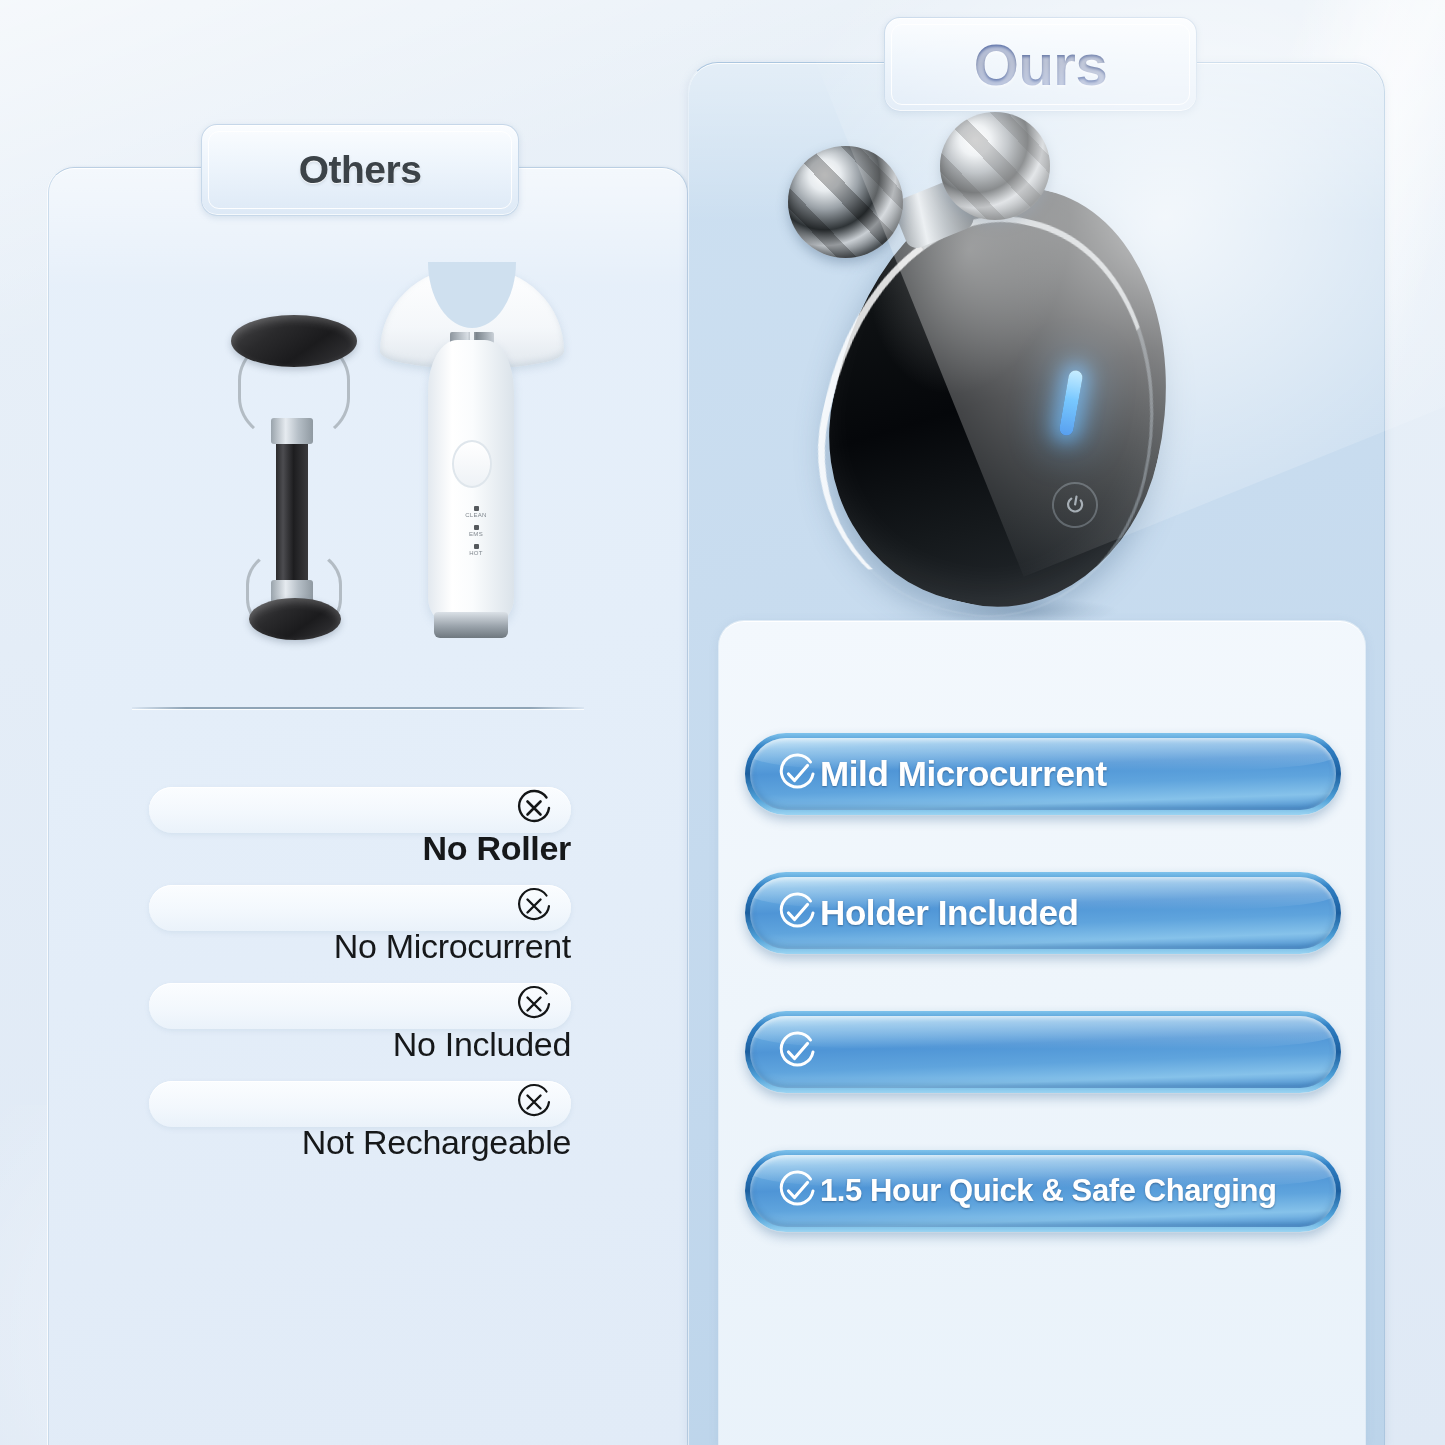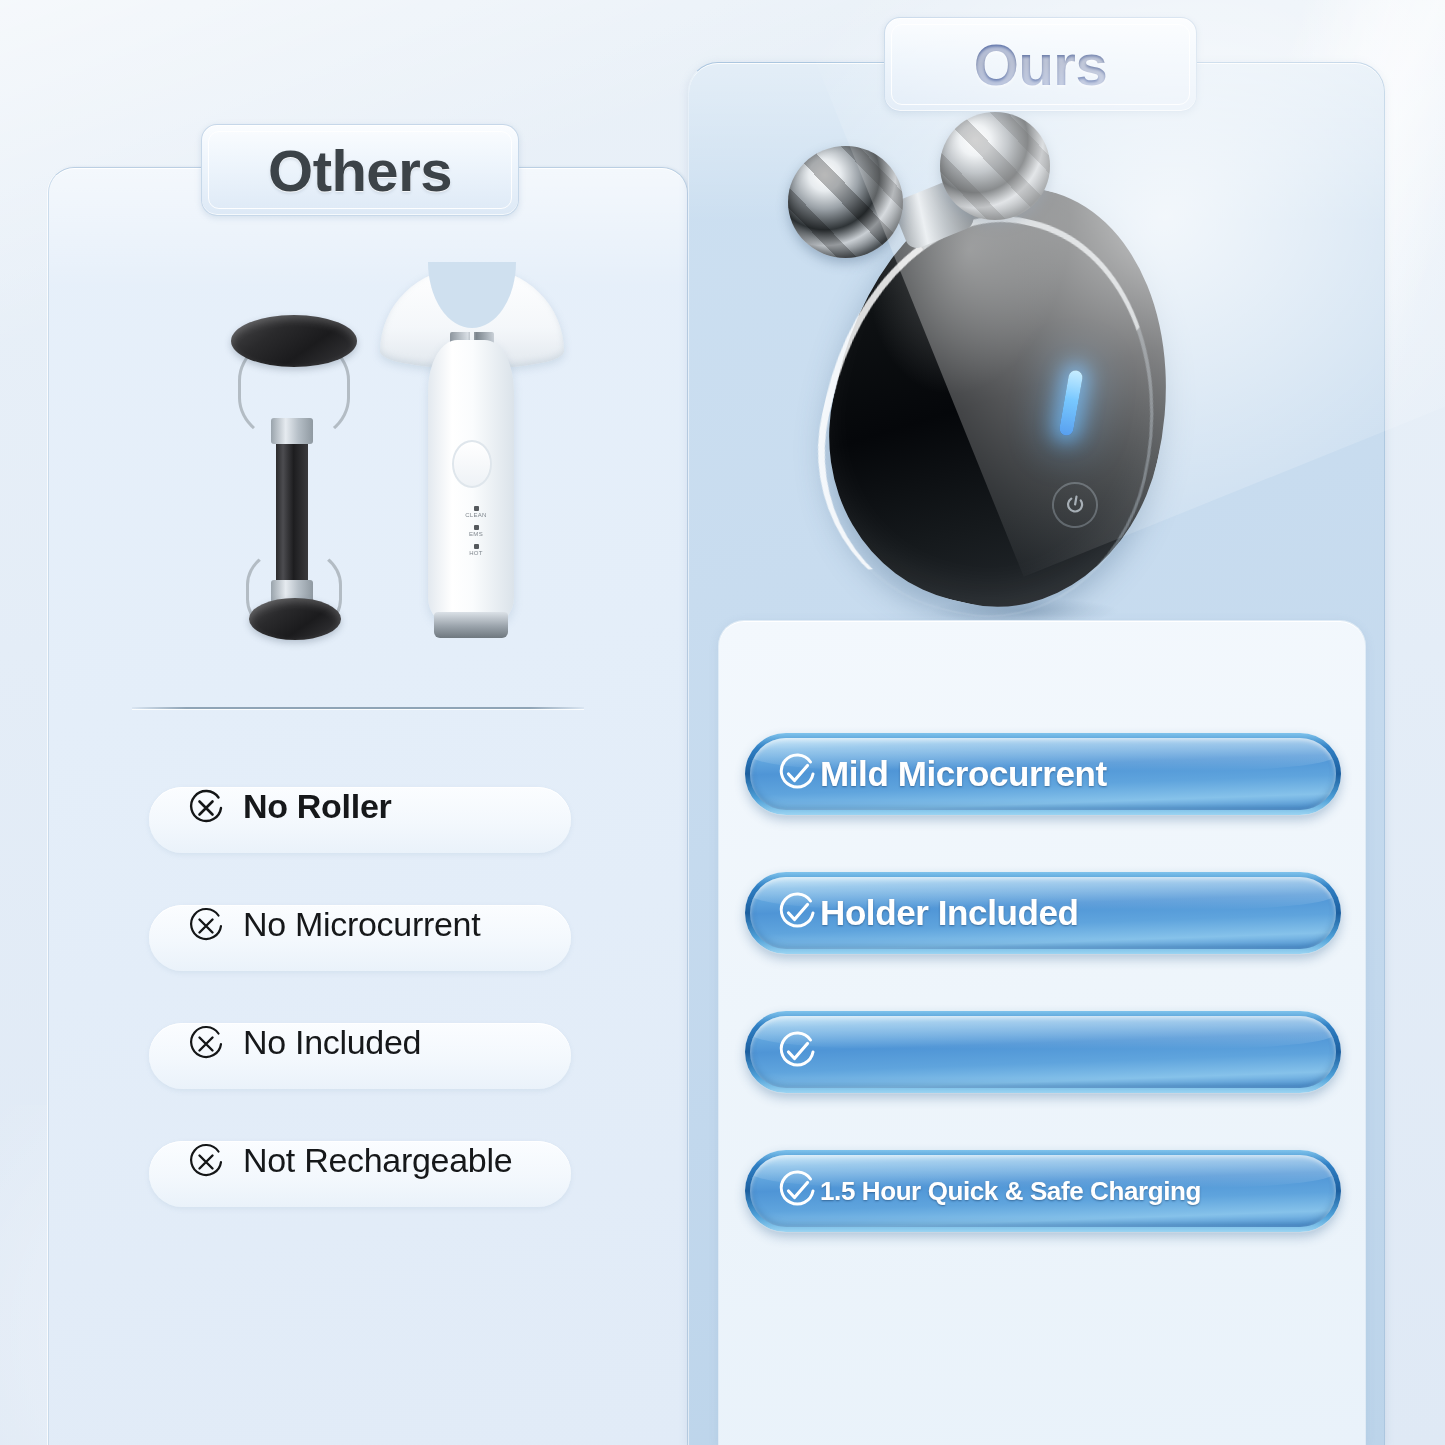--- a/index.html
+++ b/index.html
@@ -86,21 +86,21 @@
   .badge-inner{
     position:absolute; inset:6px;
     border-radius:11px;
     border:1px solid rgba(255,255,255,.92);
     pointer-events:none;
   }
   .badge-others{
     left:201px; top:124px; width:318px; height:92px;
   }
   .badge-others .badge-text{
-    font-size:58px; font-weight:700; letter-spacing:-.5px;
+    font-size:39px; font-weight:700; letter-spacing:-.5px;
     color:#3c4348;
     text-shadow:0 1px 1px rgba(255,255,255,.9), 0 2px 3px rgba(110,130,150,.25);
   }
   .badge-ours{
     left:884px; top:17px; width:313px; height:95px;
   }
   .badge-ours .badge-text{
     font-size:58px; font-weight:700; letter-spacing:-.5px;
     background:linear-gradient(180deg,#2b4a9e 0%, #1d3573 48%, #2f53ab 100%);
     -webkit-background-clip:text; background-clip:text; color:transparent;
@@ -188,26 +188,27 @@
   .divider{
     position:absolute; left:132px; top:707px; width:452px; height:2px;
     background:linear-gradient(90deg, rgba(160,180,200,.15), #8fa4b6 12%, #8fa4b6 88%, rgba(160,180,200,.15));
     box-shadow:0 1px 0 rgba(255,255,255,.85);
   }
 
   
   .cons{ position:absolute; left:149px; top:787px; width:422px; }
   .con-pill{
     position:relative;
-    height:66px; margin-bottom:52px;
+    height:46px; margin-bottom:52px;
     border-radius:33px;
-    display:flex; align-items:flex-start;
+    display:flex; align-items:flex-end;
     padding-left:36px;
     background:linear-gradient(180deg,#fbfdff 0%, #f3f8fd 55%, #eaf2fa 100%);
     box-shadow:0 2px 5px rgba(130,160,190,.15), inset 0 1px 0 rgba(255,255,255,1);
+    flex-direction:column;
   }
   .con-pill:last-child{ margin-bottom:6px; }
   .x-icon{ width:42px; height:42px; flex:0 0 42px; margin-right:16px; }
   .con-label{
     font-size:34px; color:#16181a; letter-spacing:-.3px; white-space:nowrap;
   }
   .con-label.bold{ font-weight:700; }
 
   
   .pros-card{
@@ -251,21 +252,21 @@
     border-radius:36px 36px 50% 50%/36px 36px 100% 100%;
     pointer-events:none;
   }
   .check-icon{ width:46px; height:46px; flex:0 0 46px; position:relative; z-index:2; }
   .pro-label{
     position:relative; z-index:2;
     font-size:35px; font-weight:700; color:#ffffff; letter-spacing:-.4px;
     white-space:nowrap;
     text-shadow:0 1px 2px rgba(16,56,100,.55), 0 0 1px rgba(255,255,255,.4);
   }
-  .pro-label.small{ font-size:26px; }
+  .pro-label.small{ font-size:31px; }
 
   
   .ours-art{ position:absolute; left:780px; top:108px; width:440px; height:520px; }
   .ball{
     position:absolute; border-radius:50%;
     background:
       radial-gradient(circle at 32% 26%, #ffffff 0%, #e8ecef 14%, #9aa1a7 30%, #2f3437 48%, #c9ced3 62%, #5b6267 78%, #e9edf0 92%);
     box-shadow:0 5px 12px rgba(60,90,120,.35), inset 0 -4px 10px rgba(0,0,0,.30);
   }
   .ball-left{ left:8px; top:38px; width:115px; height:112px; }

